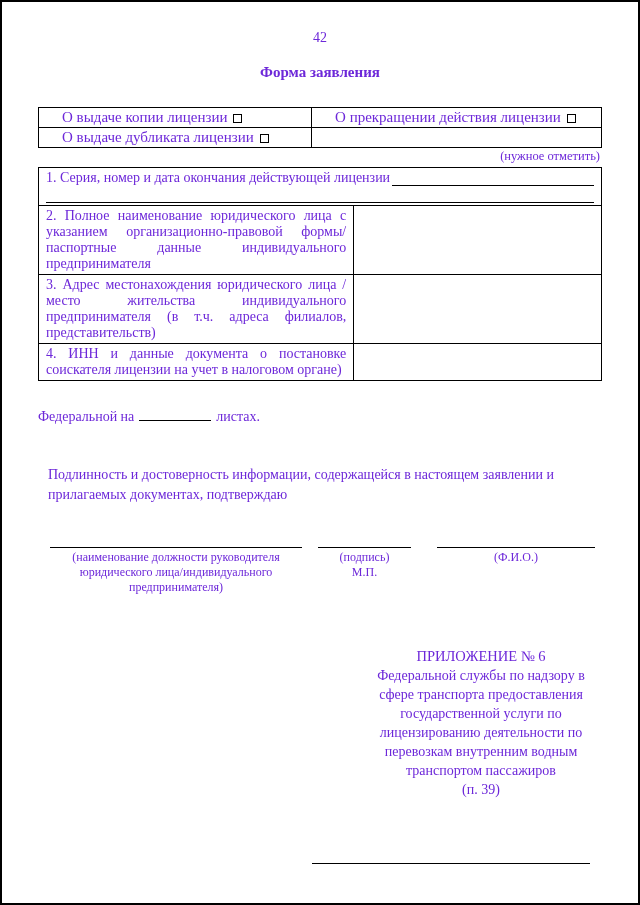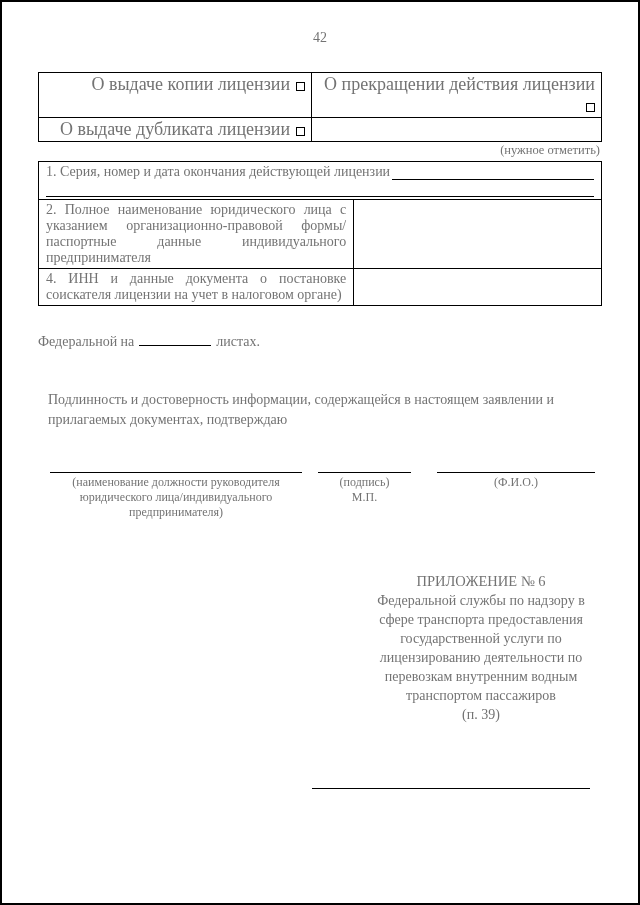--- a/index.html
+++ b/index.html
@@ -2,34 +2,34 @@
 <html><head>
 <meta charset="utf-8">
 <style>
   * { margin:0; padding:0; box-sizing:border-box; }
   html, body { background:#fff; }
   .page {
     position:relative;
     width:640px; height:905px;
     background:#fff;
     border:2px solid #000;
-    color:#737373;
+    color:#6d28d9;
     font-family:"Liberation Serif", "DejaVu Serif", serif;
     font-size:14px;
     padding:0 36px;
     overflow:hidden;
   }
   .page-number { margin-top:28px; text-align:center; font-size:14px; }
   .doc-title { margin-top:18px; text-align:center; font-weight:bold; font-size:15px; }
 
   table { border-collapse:collapse; width:100%; }
   td { border:1px solid #000; vertical-align:top; }
 
   .opts { margin-top:26px; }
-  .opts td { padding:1px 6px; font-size:18px; height:19px;text-align:right; }
+  .opts td { padding:1px 23px; font-size:15px; height:19px; }
   .opts td.c1 { width:48.5%; }
   .cb { display:inline-block; width:9px; height:9px; border:1px solid #000; margin-left:6px; vertical-align:-1px; }
 
   .note { text-align:right; font-size:12.5px; margin:1px 2px 3px 0; }
 
   .main td { padding:2px 7px; font-size:14px; line-height:16px; }
   .main .lcell { width:56%; text-align:justify; }
   .main .vcell { width:44%; }
   .row1 { padding-bottom:10px; }
   .row1-line1 { display:flex; align-items:flex-end; }
@@ -57,20 +57,21 @@
 
   .bottom-line { margin-top:64px; margin-left:auto; margin-right:12px; width:278px; border-top:1px solid #000; height:1px; }
 </style>
 </head>
 <body>
 
 <div class="page">
 
   <div class="page-number">42</div>
 
+  <div class="doc-title">Форма заявления</div>
 
   <table class="opts">
     <tbody>
         <tr>
       <td class="c1">
         <span>О выдаче копии лицензии</span><span class="cb"></span>
       </td>
       <td class="c2">
         <span>О прекращении действия лицензии</span><span class="cb"></span>
       </td>
@@ -92,20 +93,24 @@
       <td colspan="2" class="row1">
         <div class="row1-line1">
           <span class="row1-text">1. Серия, номер и дата окончания действующей лицензии</span>
           <span class="fill"></span>
         </div>
         <div class="full-underline"></div>
       </td>
     </tr>
     <tr class="r2">
       <td class="lcell">2. Полное наименование юридического лица с указанием организационно-правовой формы/паспортные данные индивидуального предпринимателя</td>
+      <td class="vcell"></td>
+    </tr>
+    <tr class="r3">
+      <td class="lcell">3. Адрес местонахождения юридического лица / место жительства индивидуального предпринимателя (в т.ч. адреса филиалов, представительств)</td>
       <td class="vcell"></td>
     </tr>
     <tr class="r4">
       <td class="lcell">4. ИНН и данные документа о постановке соискателя лицензии на учет в налоговом органе)</td>
       <td class="vcell"></td>
     </tr>
   </tbody>
     </table>
 
   <div class="attachment">

